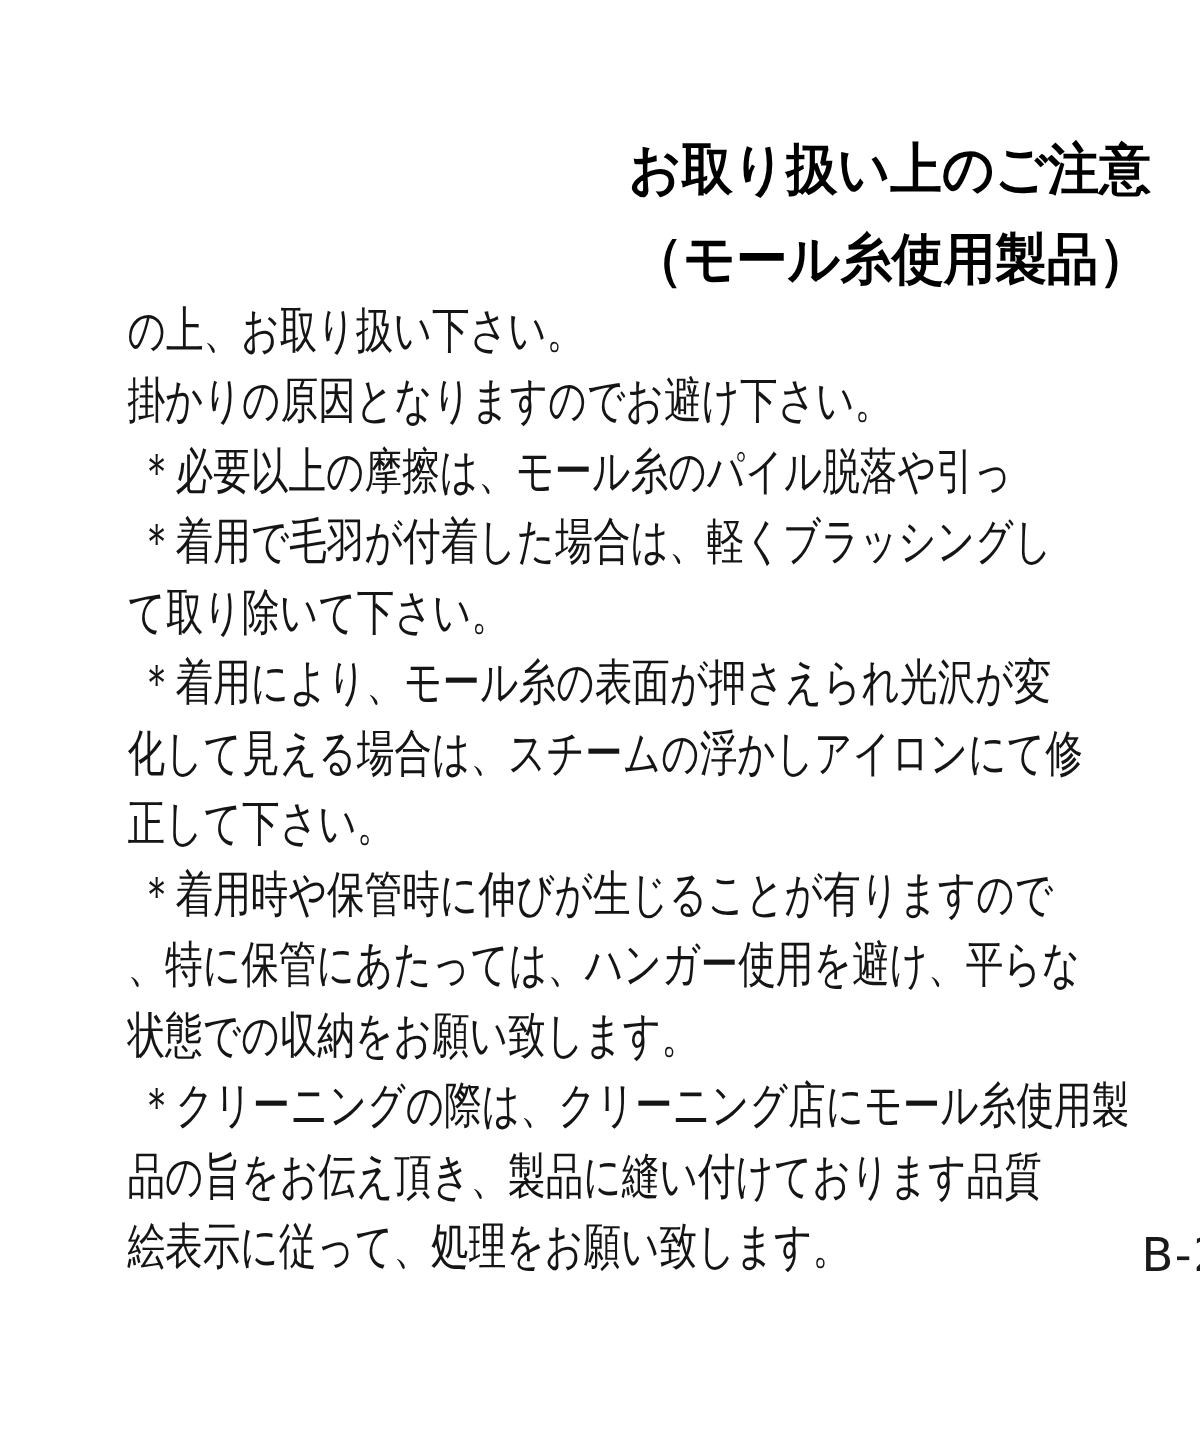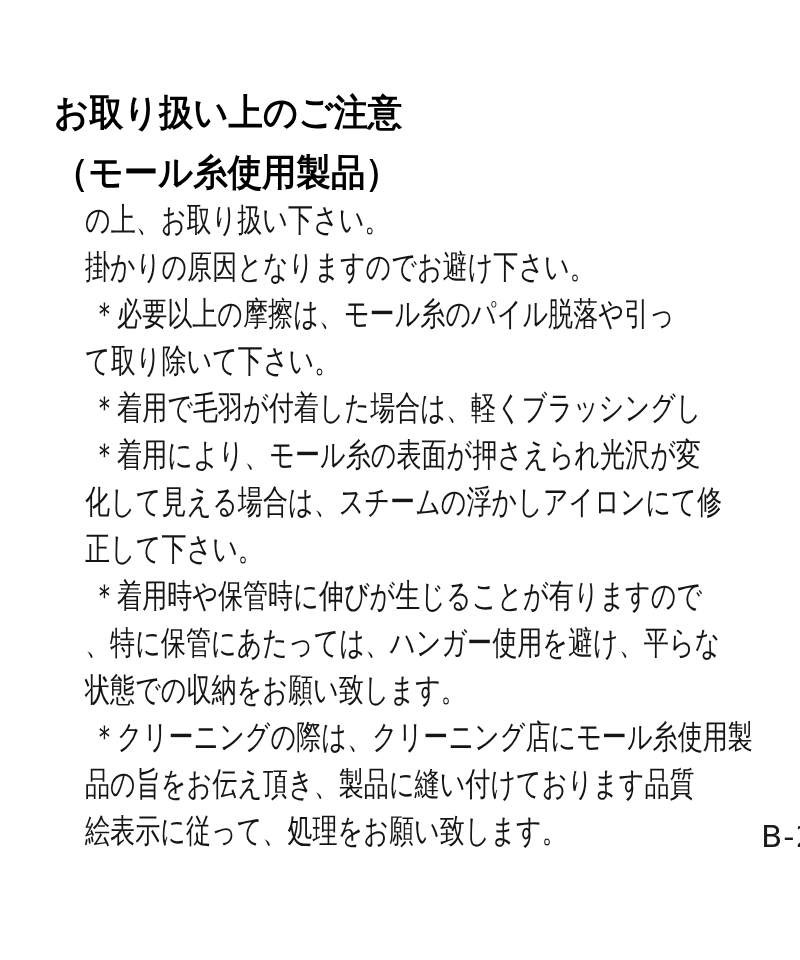--- a/index.html
+++ b/index.html
@@ -13,21 +13,21 @@
     height: 960px;
     background: #ffffff;
     overflow: hidden;
     font-family: "Liberation Sans", sans-serif;
     color: #151515;
   }
   .title, .subtitle {
     position: absolute;
     left: 0;
     right: 20px;
-    text-align: left;
+    text-align: right;
     font-weight: 700;
     font-size: 37px;
     line-height: 42px;
     color: #000000;
     white-space: pre;
   }
   .title    { top: 50px; }
   .subtitle { top: 110px; }
   .tjp {
     display: inline-block;
@@ -74,22 +74,22 @@
   </div>
 
   <div class="subtitle">
     <span class="tjp">（モール糸使用製品）</span>
   </div>
 
   <div class="body-block">
     <div class="line"><span class="jp">の上、お取り扱い下さい。</span></div>
     <div class="line"><span class="jp">掛かりの原因となりますのでお避け下さい。</span></div>
     <div class="line"><span class="jp"> ＊必要以上の摩擦は、モール糸のパイル脱落や引っ</span></div>
+    <div class="line"><span class="jp"> ＊着用で毛羽が付着した場合は、軽くブラッシングし</span></div>
     <div class="line"><span class="jp">て取り除いて下さい。</span></div>
-    <div class="line"><span class="jp"> ＊着用で毛羽が付着した場合は、軽くブラッシングし</span></div>
     <div class="line"><span class="jp"> ＊着用により、モール糸の表面が押さえられ光沢が変</span></div>
     <div class="line"><span class="jp">化して見える場合は、スチームの浮かしアイロンにて修</span></div>
     <div class="line"><span class="jp">正して下さい。</span></div>
     <div class="line"><span class="jp"> ＊着用時や保管時に伸びが生じることが有りますので</span></div>
     <div class="line"><span class="jp">、特に保管にあたっては、ハンガー使用を避け、平らな</span></div>
     <div class="line"><span class="jp">状態での収納をお願い致します。</span></div>
     <div class="line"><span class="jp"> ＊クリーニングの際は、クリーニング店にモール糸使用製</span></div>
     <div class="line"><span class="jp">品の旨をお伝え頂き、製品に縫い付けております品質</span></div>
     <div class="line last-line">
       <span class="jp">絵表示に従って、処理をお願い致します。</span>

